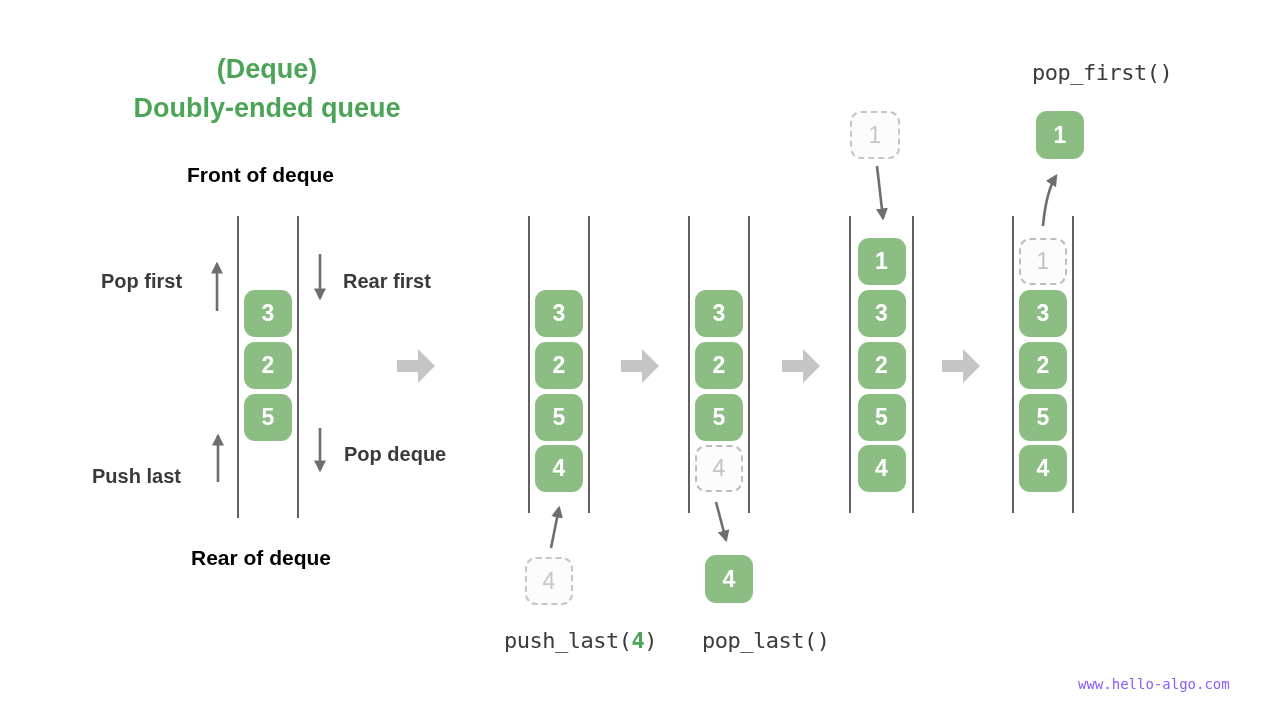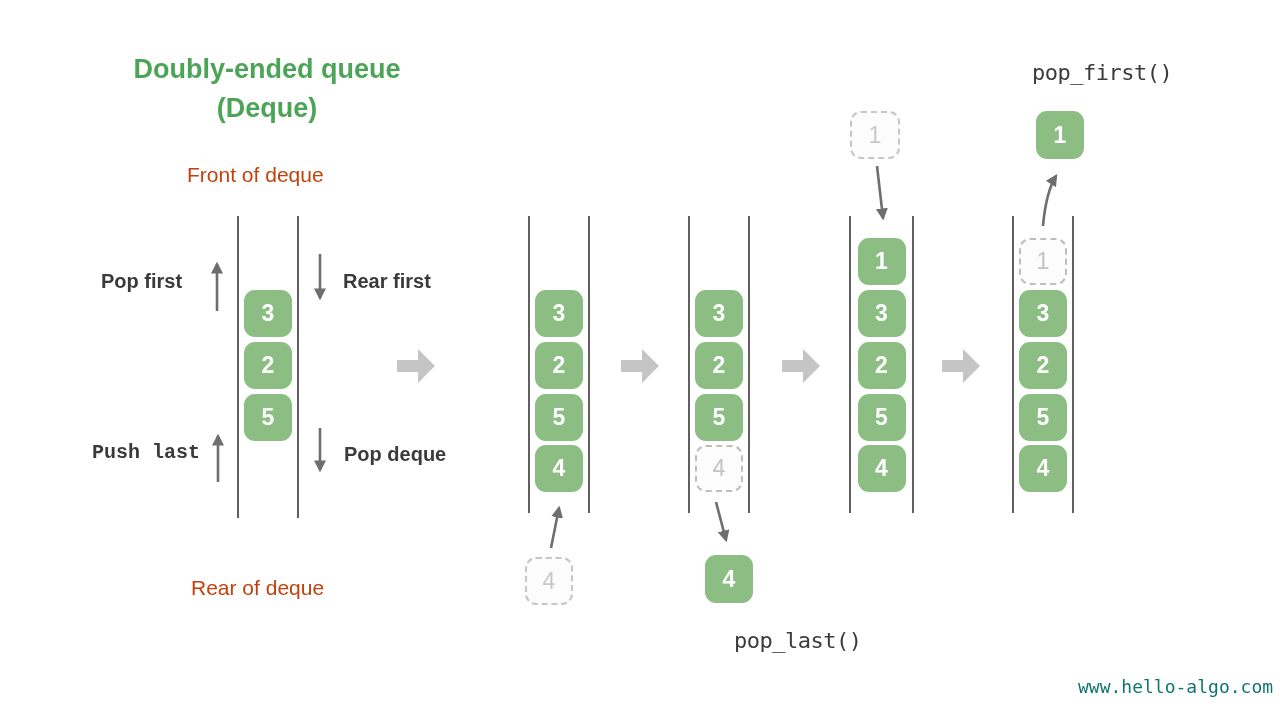--- a/index.html
+++ b/index.html
@@ -9,21 +9,21 @@
   }
   .abs{position:absolute;}
 
   
   .title{
     left:117px;top:50px;width:300px;text-align:center;
     color:#4ca457;font-weight:bold;font-size:27px;line-height:39px;
   }
 
   
-  .dlabel{color:#c2410c;font-weight:normal;font-size:21px;white-space:nowrap;}
+  .dlabel{color:#000000;font-weight:bold;font-size:21px;white-space:nowrap;}
   .oplabel{color:#3a3a3a;font-weight:bold;font-size:20px;white-space:nowrap;}
 
   
   .code{
     font-family:"DejaVu Sans Mono",monospace;font-size:22px;color:#3b3b3b;
     white-space:nowrap;letter-spacing:-0.5px;
   }
   .code .arg{color:#4ca457;font-weight:bold;}
 
   
@@ -58,45 +58,48 @@
     background:#fcfcfc;border:2px dashed #c6c6c6;color:#c7c7c7;
     box-sizing:border-box;font-weight:normal;
   }
   .fb-push-last{left:525px;top:557px;}
   .fb-pop-last{left:705px;top:555px;}
   .fb-push-first{left:850px;top:111px;width:50px;}
   .fb-pop-first{left:1036px;top:111px;}
 
   .watermark{
     left:1078px;top:676px;font-family:"DejaVu Sans Mono",monospace;
-    font-size:18px;color:#0f766e;white-space:nowrap;
+    font-size:14px;color:#8b5cf6;white-space:nowrap;
   }
 
   svg.overlay{position:absolute;left:0;top:0;pointer-events:none;}
 </style>
 </head>
 <body>
 
 <div id="stage">
 
   <div class="abs title">
+    <div>(Deque)</div>
     <div>Doubly-ended queue</div>
-    <div>(Deque)</div>
   </div>
 
   <div class="abs dlabel" style="left:187px;top:163px;">Front of deque</div>
-  <div class="abs dlabel" style="left:191px;top:546px;margin-top:30px;">Rear of deque</div>
+  <div class="abs dlabel" style="left:191px;top:546px;">Rear of deque</div>
 
   <div class="abs oplabel" style="left:101px;top:270px;text-align:right;">Pop first</div>
   <div class="abs oplabel" style="left:343px;top:270px;">Rear first</div>
-  <div class="abs oplabel" style="left:92px;top:441px;font-family:Liberation Mono, monospace;">Push last</div>
+  <div class="abs oplabel" style="left:92px;top:465px;">Push last</div>
   <div class="abs oplabel" style="left:344px;top:443px;">Pop deque</div>
 
   <div class="abs code" style="left:1032px;top:60px;">pop_first()</div>
-  <div class="abs code" style="left:734px;top:628px;">pop_last()</div>
+  <div class="abs code" style="left:504px;top:628px;">
+    <span>push_last(</span><span class="arg">4</span><span>)</span>
+  </div>
+  <div class="abs code" style="left:702px;top:628px;">pop_last()</div>
 
   <div class="abs queue q1">
       <div class="cell" style="top: 74px;">3</div>
       <div class="cell" style="top: 126px;">2</div>
       <div class="cell" style="top: 178px;">5</div>
     </div>
   <div class="abs queue q2">
       <div class="cell" style="top: 74px;">3</div>
       <div class="cell" style="top: 126px;">2</div>
       <div class="cell" style="top: 178px;">5</div>

